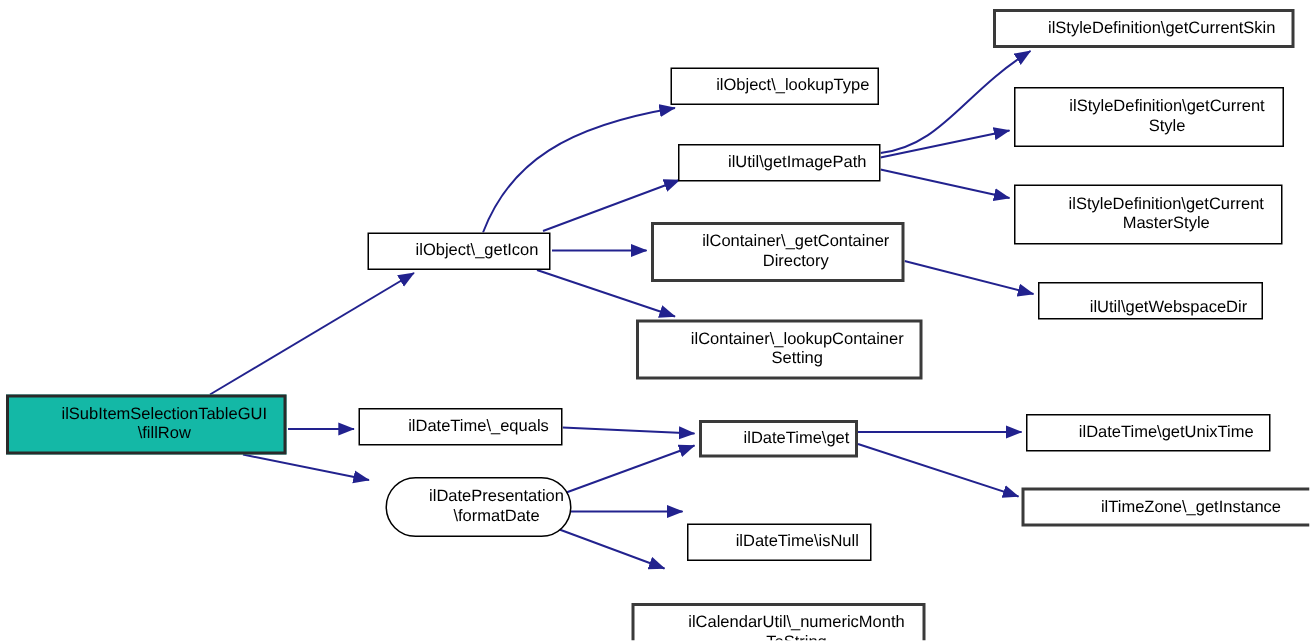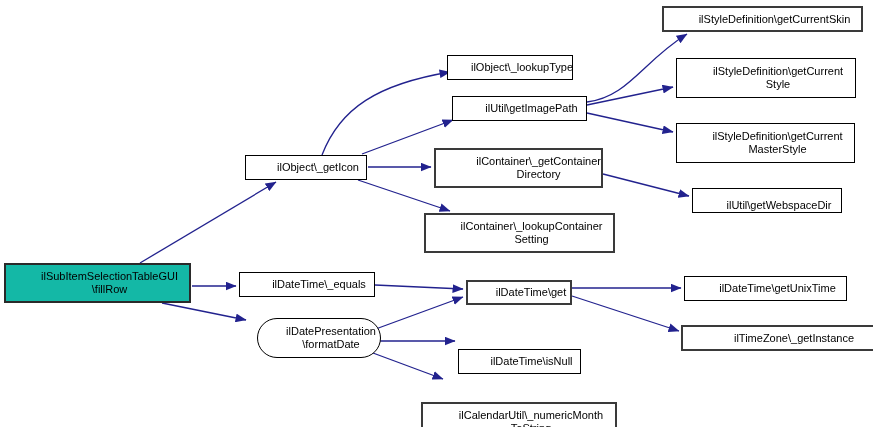--- a/index.html
+++ b/index.html
@@ -61,23 +61,23 @@
         <path d="M572,296 L679,331" class="edge" stroke="#22228e" marker-end="url(#arrow)"></path>
       </g>
   </svg>
   <div id="nodes">
       <div class="node thick highlighted" style="left: 4px; top: 263px; width: 187px; height: 40px;"><span>ilSubItemSelectionTableGUI
 \fillRow</span></div>
       <div class="node" style="left: 245px; top: 155px; width: 122px; height: 25px;"><span>ilObject\_getIcon</span></div>
       <div class="node" style="left: 239px; top: 272px; width: 136px; height: 25px;"><span>ilDateTime\_equals</span></div>
       <div class="node" style="left: 257px; top: 318px; width: 124px; height: 40px; border-radius: 20px;"><span>ilDatePresentation
 \formatDate</span></div>
-      <div class="node" style="left: 447px; top: 55px; width: 126px; height: 25px;"><span>ilObject\_lookupType</span></div>
+      <div class="node" style="left: 447px; top: 45px; width: 139px; height: 25px;"><span>ilObject\_lookupType</span></div>
       <div class="node" style="left: 452px; top: 96px; width: 135px; height: 25px;"><span>ilUtil\getImagePath</span></div>
-      <div class="node thick" style="left: 434px; top: 148px; width: 169px; height: 40px; justify-content: flex-end;"><span>ilContainer\_getContainer
+      <div class="node thick" style="left: 434px; top: 148px; width: 169px; height: 40px;"><span>ilContainer\_getContainer
 Directory</span></div>
       <div class="node thick" style="left: 424px; top: 213px; width: 191px; height: 40px;"><span>ilContainer\_lookupContainer
 Setting</span></div>
       <div class="node thick" style="left: 466px; top: 280px; width: 106px; height: 25px;"><span>ilDateTime\get</span></div>
       <div class="node" style="left: 458px; top: 329px; width: 123px; height: 25px; margin-top: 20px;"><span>ilDateTime\isNull</span></div>
       <div class="node thick" style="left: 421px; top: 402px; width: 196px; height: 40px;"><span>ilCalendarUtil\_numericMonth
 ToString</span></div>
       <div class="node thick" style="left: 662px; top: 6px; width: 201px; height: 26px;"><span>ilStyleDefinition\getCurrentSkin</span></div>
       <div class="node" style="left: 676px; top: 58px; width: 180px; height: 40px;"><span>ilStyleDefinition\getCurrent
 Style</span></div>

